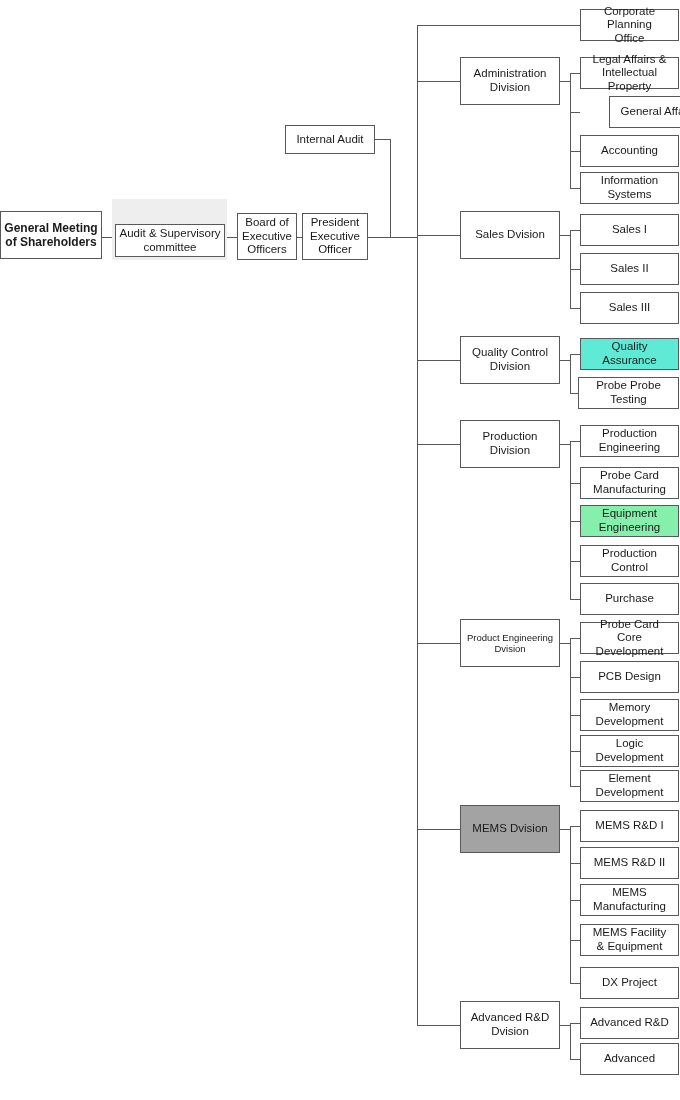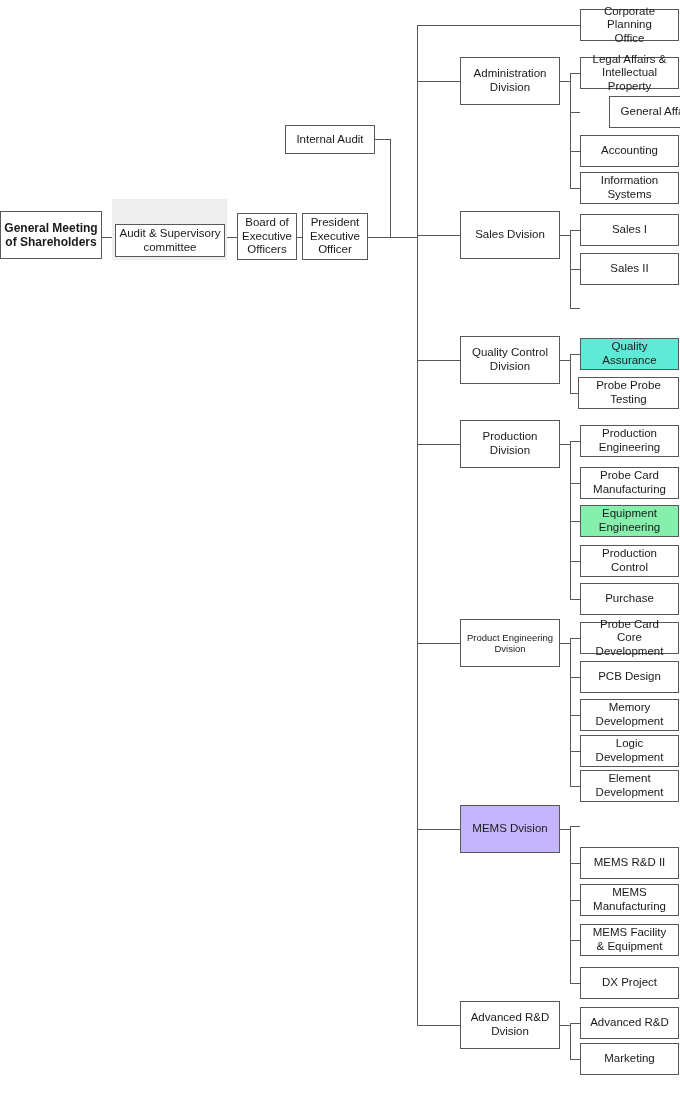--- a/index.html
+++ b/index.html
@@ -124,20 +124,23 @@
     <div class="ln h" style="left: 560px; top: 235px; width: 10px; background: rgb(88, 88, 90);"></div>
     <div class="ln v" style="left: 570px; top: 230px; height: 78px; background: rgb(88, 88, 90);"></div>
     <div class="node" style="left: 580px; top: 214px; width: 99px; height: 32px; border-color: rgb(88, 88, 90); background: rgb(255, 255, 255); color: rgb(26, 26, 26);">
       <span>Sales  I</span>
     </div>
     <div class="ln h" style="left: 570px; top: 230px; width: 10px; background: rgb(88, 88, 90);"></div>
     <div class="node" style="left: 580px; top: 253px; width: 99px; height: 32px; border-color: rgb(88, 88, 90); background: rgb(255, 255, 255); color: rgb(26, 26, 26);">
       <span>Sales  II</span>
     </div>
     <div class="ln h" style="left: 570px; top: 269px; width: 10px; background: rgb(88, 88, 90);"></div>
+    <div class="node" style="left: 580px; top: 292px; width: 99px; height: 32px; border-color: rgb(88, 88, 90); background: rgb(255, 255, 255); color: rgb(26, 26, 26);">
+      <span>Sales  III</span>
+    </div>
     <div class="ln h" style="left: 570px; top: 308px; width: 10px; background: rgb(88, 88, 90);"></div>
     <div class="node" style="left: 460px; top: 336px; width: 100px; height: 48px; border-color: rgb(88, 88, 90); background: rgb(255, 255, 255); color: rgb(26, 26, 26);">
       <span>Quality Control<br>Division</span>
     </div>
     <div class="ln h" style="left: 417px; top: 360px; width: 43px; background: rgb(88, 88, 90);"></div>
     <div class="ln h" style="left: 560px; top: 360px; width: 10px; background: rgb(88, 88, 90);"></div>
     <div class="ln v" style="left: 570px; top: 354px; height: 39px; background: rgb(88, 88, 90);"></div>
     <div class="node" style="left: 580px; top: 338px; width: 99px; height: 32px; border-color: rgb(88, 88, 90); background: #5eead4; color: rgb(26, 26, 26);">
       <span>Quality<br>Assurance</span>
     </div>
@@ -191,26 +194,29 @@
     </div>
     <div class="ln h" style="left: 570px; top: 715px; width: 10px; background: rgb(88, 88, 90);"></div>
     <div class="node" style="left: 580px; top: 735px; width: 99px; height: 32px; border-color: rgb(88, 88, 90); background: rgb(255, 255, 255); color: rgb(26, 26, 26);">
       <span>Logic<br>Development</span>
     </div>
     <div class="ln h" style="left: 570px; top: 751px; width: 10px; background: rgb(88, 88, 90);"></div>
     <div class="node" style="left: 580px; top: 770px; width: 99px; height: 32px; border-color: rgb(88, 88, 90); background: rgb(255, 255, 255); color: rgb(26, 26, 26);">
       <span>Element<br>Development</span>
     </div>
     <div class="ln h" style="left: 570px; top: 786px; width: 10px; background: rgb(88, 88, 90);"></div>
-    <div class="node" style="left: 460px; top: 805px; width: 100px; height: 48px; border-color: rgb(88, 88, 90); background: #c4b5fd; color: rgb(26, 26, 26);">
+    <div class="node" style="left: 460px; top: 805px; width: 100px; height: 48px; border-color: rgb(88, 88, 90); background: #a3a3a3; color: rgb(26, 26, 26);">
       <span>MEMS Dvision</span>
     </div>
     <div class="ln h" style="left: 417px; top: 829px; width: 43px; background: rgb(88, 88, 90);"></div>
     <div class="ln h" style="left: 560px; top: 829px; width: 10px; background: rgb(88, 88, 90);"></div>
     <div class="ln v" style="left: 570px; top: 826px; height: 157px; background: rgb(88, 88, 90);"></div>
+    <div class="node" style="left: 580px; top: 810px; width: 99px; height: 32px; border-color: rgb(88, 88, 90); background: rgb(255, 255, 255); color: rgb(26, 26, 26);">
+      <span>MEMS R&amp;D  I</span>
+    </div>
     <div class="ln h" style="left: 570px; top: 826px; width: 10px; background: rgb(88, 88, 90);"></div>
     <div class="node" style="left: 580px; top: 847px; width: 99px; height: 32px; border-color: rgb(88, 88, 90); background: rgb(255, 255, 255); color: rgb(26, 26, 26);">
       <span>MEMS R&amp;D  II</span>
     </div>
     <div class="ln h" style="left: 570px; top: 863px; width: 10px; background: rgb(88, 88, 90);"></div>
     <div class="node" style="left: 580px; top: 884px; width: 99px; height: 32px; border-color: rgb(88, 88, 90); background: rgb(255, 255, 255); color: rgb(26, 26, 26);">
       <span>MEMS<br>Manufacturing</span>
     </div>
     <div class="ln h" style="left: 570px; top: 900px; width: 10px; background: rgb(88, 88, 90);"></div>
     <div class="node" style="left: 580px; top: 924px; width: 99px; height: 32px; border-color: rgb(88, 88, 90); background: rgb(255, 255, 255); color: rgb(26, 26, 26);">
@@ -225,17 +231,17 @@
       <span>Advanced R&amp;D<br>Dvision</span>
     </div>
     <div class="ln h" style="left: 417px; top: 1025px; width: 43px; background: rgb(88, 88, 90);"></div>
     <div class="ln h" style="left: 560px; top: 1025px; width: 10px; background: rgb(88, 88, 90);"></div>
     <div class="ln v" style="left: 570px; top: 1023px; height: 36px; background: rgb(88, 88, 90);"></div>
     <div class="node" style="left: 580px; top: 1007px; width: 99px; height: 32px; border-color: rgb(88, 88, 90); background: rgb(255, 255, 255); color: rgb(26, 26, 26);">
       <span>Advanced R&amp;D</span>
     </div>
     <div class="ln h" style="left: 570px; top: 1023px; width: 10px; background: rgb(88, 88, 90);"></div>
     <div class="node" style="left: 580px; top: 1043px; width: 99px; height: 32px; border-color: rgb(88, 88, 90); background: rgb(255, 255, 255); color: rgb(26, 26, 26);">
-      <span>Marketing</span>
+      <span>Advanced</span>
     </div>
     <div class="ln h" style="left: 570px; top: 1059px; width: 10px; background: rgb(88, 88, 90);"></div>
     <div class="ln v" style="left: 417px; top: 25px; height: 1000px; background: rgb(88, 88, 90);"></div>
   </div>
 
 </body></html>

